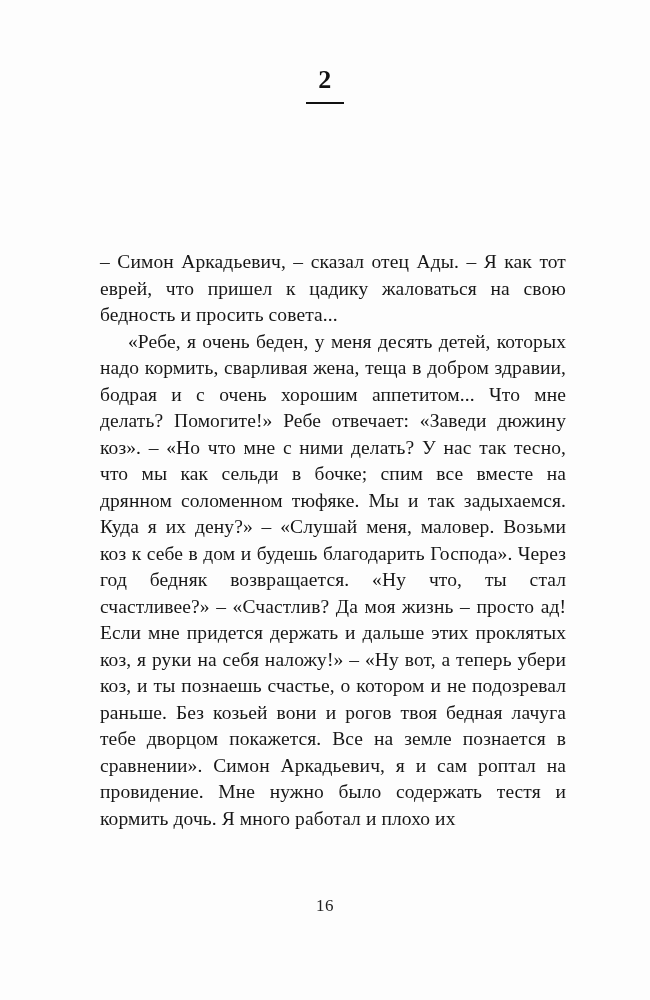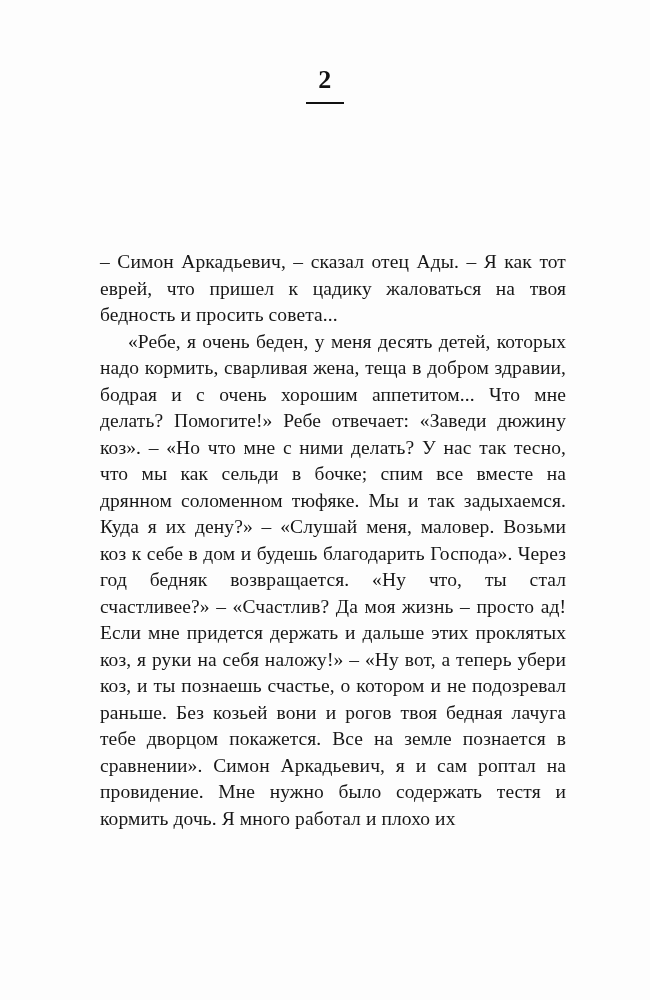--- a/index.html
+++ b/index.html
@@ -75,18 +75,21 @@
 <body>
 
 <div class="page">
 
   <header class="chapter-heading">
     <div class="chapter-number">2</div>
     <div class="chapter-rule"></div>
   </header>
 
   <main class="body-text">
-    <p class="para no-indent">– Симон Аркадьевич, – сказал отец Ады. – Я как тот еврей, что пришел к цадику жаловаться на твоя бедность и просить совета...</p>
+    <p class="para no-indent">– Симон Аркадьевич, – сказал отец Ады. – Я как тот еврей, что пришел к цадику жаловаться на свою бедность и просить совета...</p>
     <p class="para">«Ребе, я очень беден, у меня десять детей, которых надо кормить, сварливая жена, теща в добром здравии, бодрая и с очень хорошим аппетитом... Что мне делать? Помогите!» Ребе отвечает: «Заведи дюжину коз». – «Но что мне с ними делать? У нас так тесно, что мы как сельди в бочке; спим все вместе на дрянном соломенном тюфяке. Мы и так задыхаемся. Куда я их дену?» – «Слушай меня, маловер. Возьми коз к себе в дом и будешь благодарить Господа». Через год бедняк возвращается. «Ну что, ты стал счастливее?» – «Счастлив? Да моя жизнь – просто ад! Если мне придется держать и дальше этих проклятых коз, я руки на себя наложу!» – «Ну вот, а теперь убери коз, и ты познаешь счастье, о котором и не подозревал раньше. Без козьей вони и рогов твоя бедная лачуга тебе дворцом покажется. Все на земле познается в сравнении». Симон Аркадьевич, я и сам роптал на провидение. Мне нужно было содержать тестя и кормить дочь. Я много работал и плохо их</p>
   </main>
 
+  <footer class="page-footer">
+    <span class="page-number">16</span>
+  </footer>
 
 </div>
 
 </body></html>

